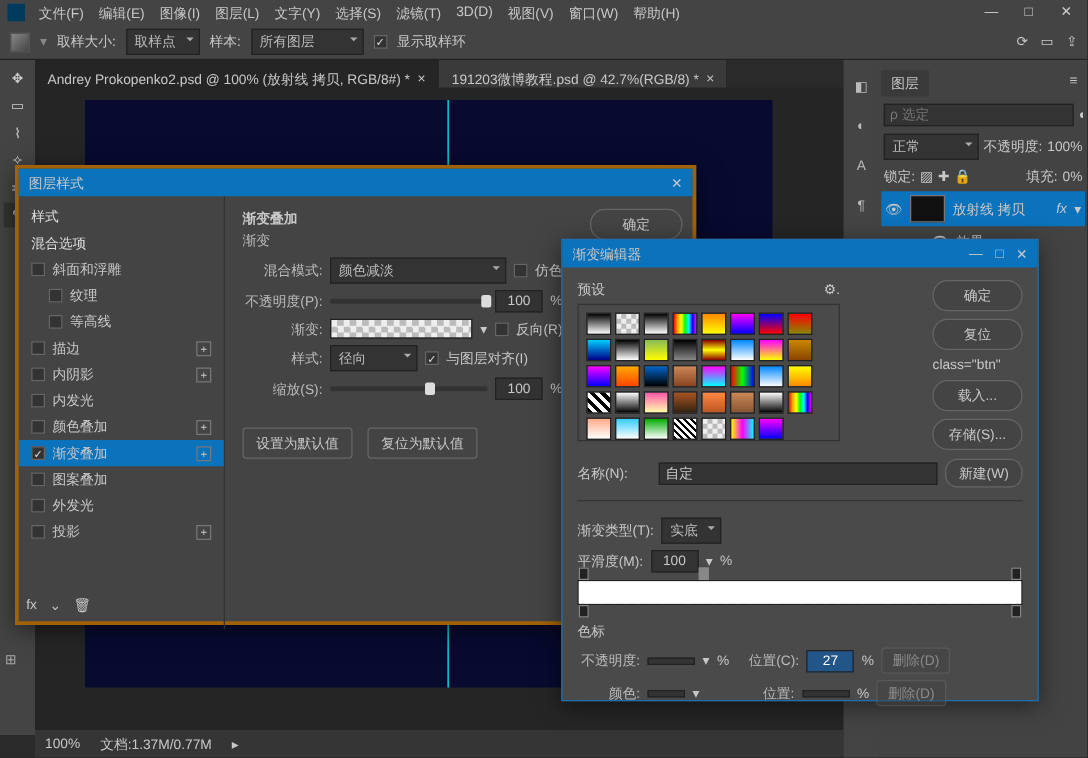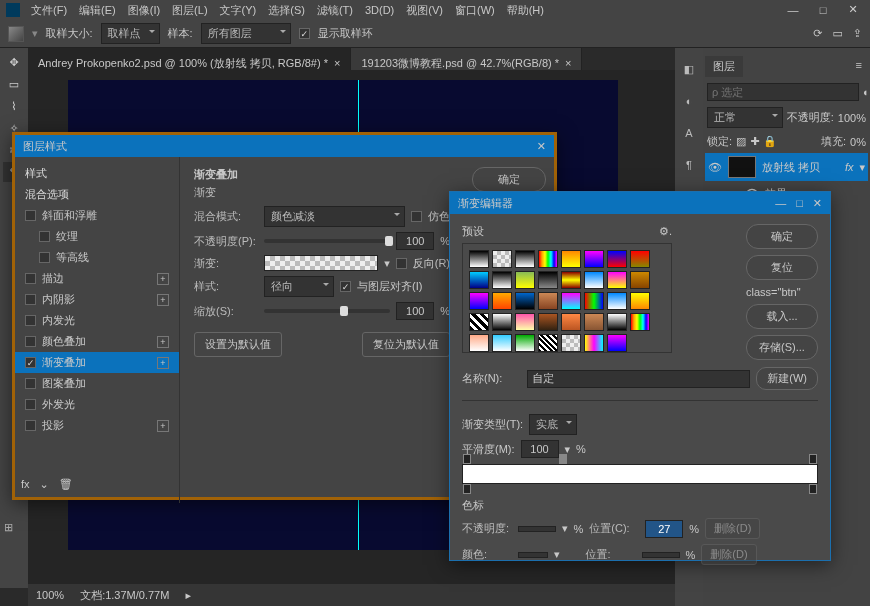--- a/index.html
+++ b/index.html
@@ -43,21 +43,21 @@
 .dlg1 .sitem{display:flex;align-items:center;justify-content:space-between;padding:3px 10px}
 .dlg1 .sitem.hdr{color:#ddd;padding-left:10px}
 .dlg1 .sitem.sel{background:#0b72bc;color:#fff}
 .dlg1 .sitem .chk{flex-shrink:0}
 .dlg1 .sitem .lbl{flex:1;margin-left:6px}
 .dlg1 .sitem .add{width:12px;height:12px;border:1px solid #777;display:flex;align-items:center;justify-content:center;font-size:9px}
 .dlg1 .mid{flex:1;padding:10px 14px}
 .dlg1 .right{width:90px;padding:10px 8px;display:flex;flex-direction:column;gap:6px}
 .btn{border:1px solid #666;border-radius:12px;padding:4px 10px;text-align:center;background:#444}
 .row{display:flex;align-items:center;gap:6px;margin:5px 0}
-.row label{min-width:64px;color:#bbb}
+.row label{min-width:64px;text-align:right;color:#bbb}
 .slider{flex:1;height:4px;background:#333;position:relative;border-radius:2px}
 .slider .thumb{position:absolute;top:-3px;width:8px;height:10px;background:#ddd;border-radius:2px}
 .numbox{width:38px;background:#333;border:1px solid #222;padding:2px 3px;text-align:center}
 .gradprev{flex:1;height:16px;background:repeating-conic-gradient(#bbb 0 25%,#eee 0 50%) 0 0/10px 10px;border:1px solid #222}
 .fbtm{position:absolute;left:6px;bottom:6px;display:flex;gap:10px;color:#aaa}
 
 .dlg2{position:absolute;left:449px;top:191px;width:382px;height:370px;background:#4a4a4a;border:1px solid #1b6fae;box-shadow:0 4px 18px rgba(0,0,0,.5)}
 .dlg2 .title{height:22px;background:#0b72bc;display:flex;align-items:center;justify-content:space-between;padding:0 8px;color:#fff}
 .dlg2 .body{padding:10px 12px;position:relative;height:348px}
 .presets{border:1px solid #333;padding:6px;width:210px;height:110px;overflow:hidden;display:flex;flex-wrap:wrap;gap:3px;align-content:flex-start}
@@ -281,21 +281,21 @@
           <span>与图层对齐(I)</span>
         </div>
       <div class="row">
           <label>缩放(S):</label>
           <div class="slider">
             <div class="thumb" style="left:60%"></div>
           </div>
           <div class="numbox">100</div>
           <span>%</span>
         </div>
-      <div class="row" style="justify-content:space-between;gap:12px;margin-top:12px">
+      <div class="row" style="justify-content:flex-start;gap:12px;margin-top:22px">
         <div class="btn" style="border-radius:3px">设置为默认值</div>
         <div class="btn" style="border-radius:3px">复位为默认值</div>
       </div>
     </div>
     <div class="right">
       <div class="btn">确定</div>
       <div class="btn">取消</div>
       <div class="btn">新建样式...</div>
       <div style="display:flex;align-items:center;gap:4px;margin-top:6px">
           <div class="chk on"></div>

